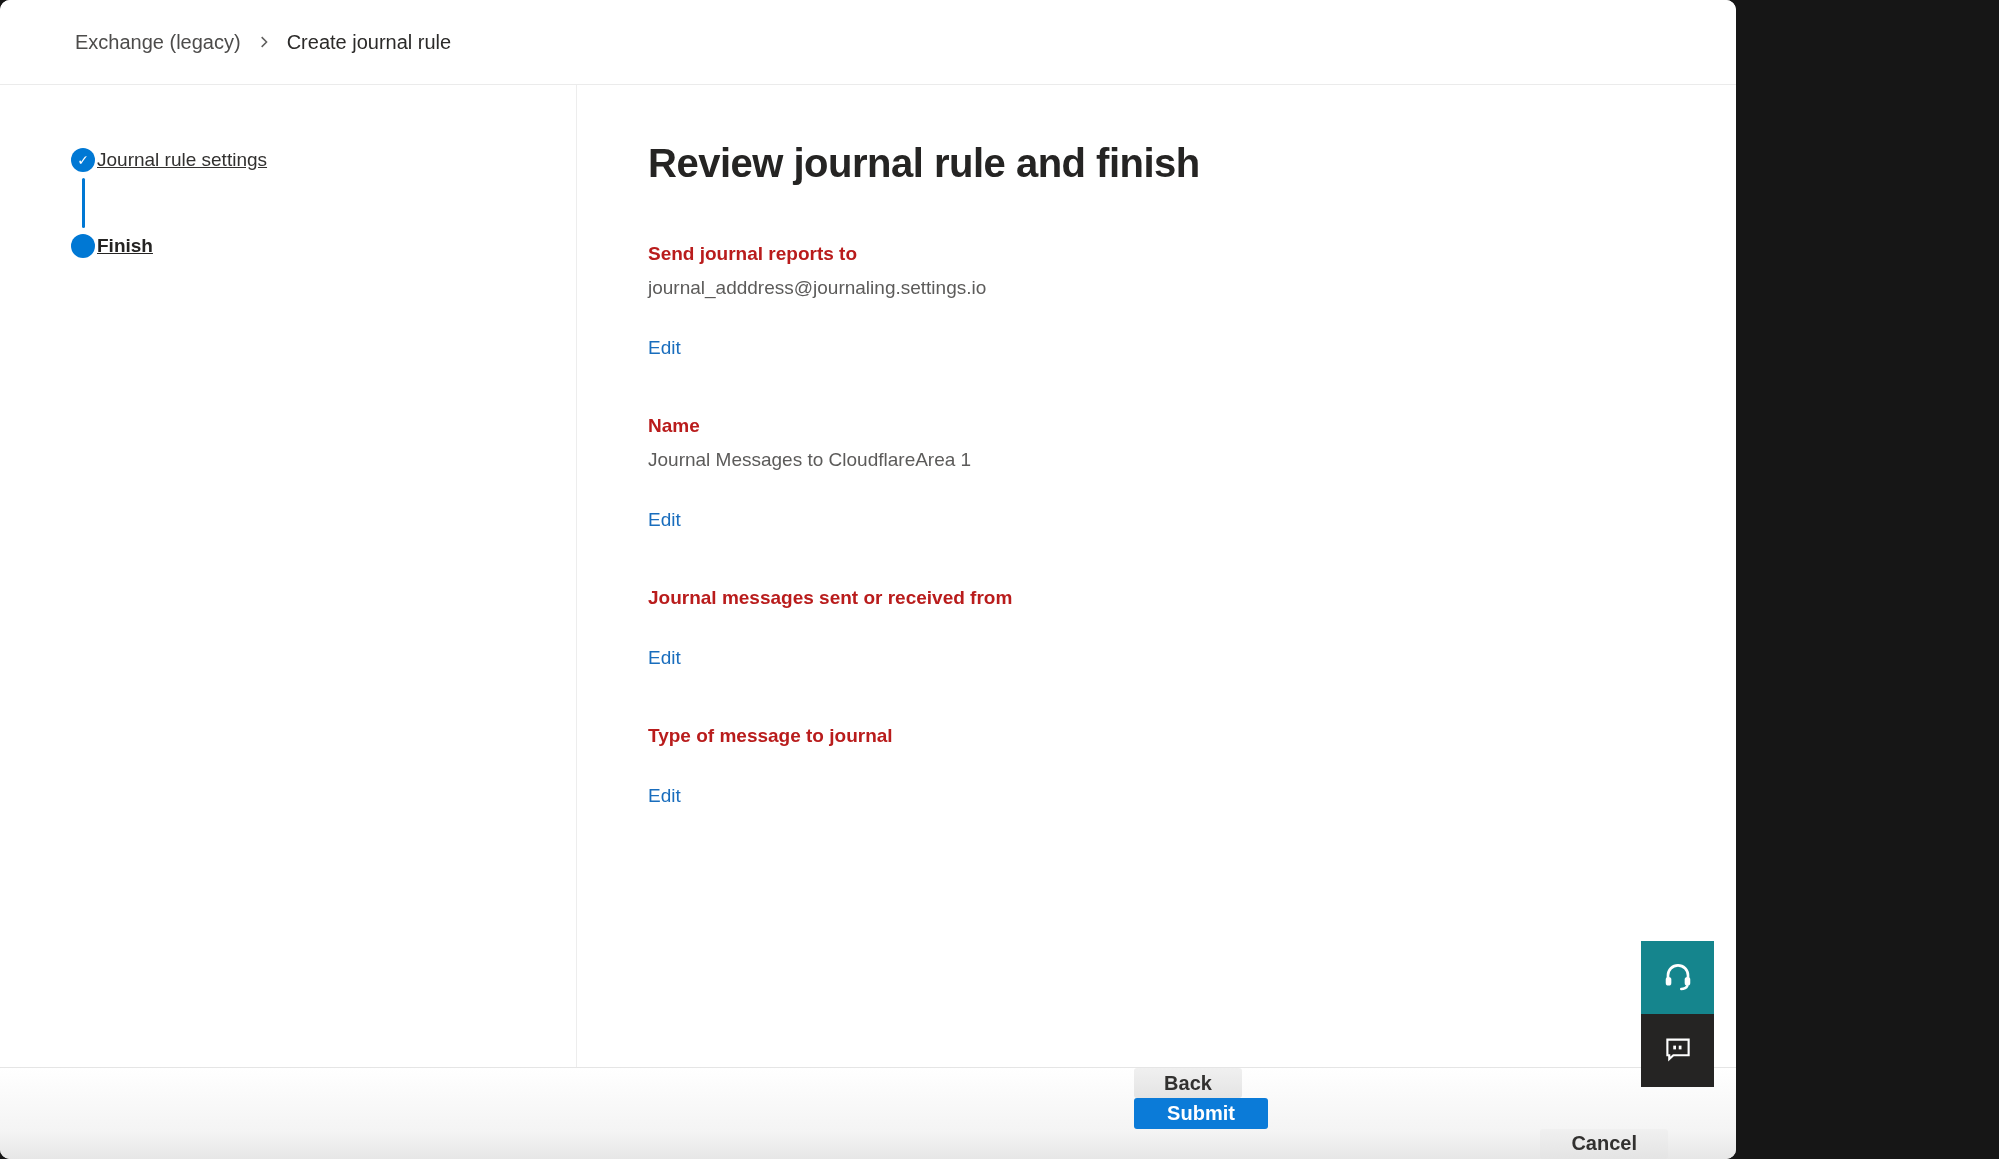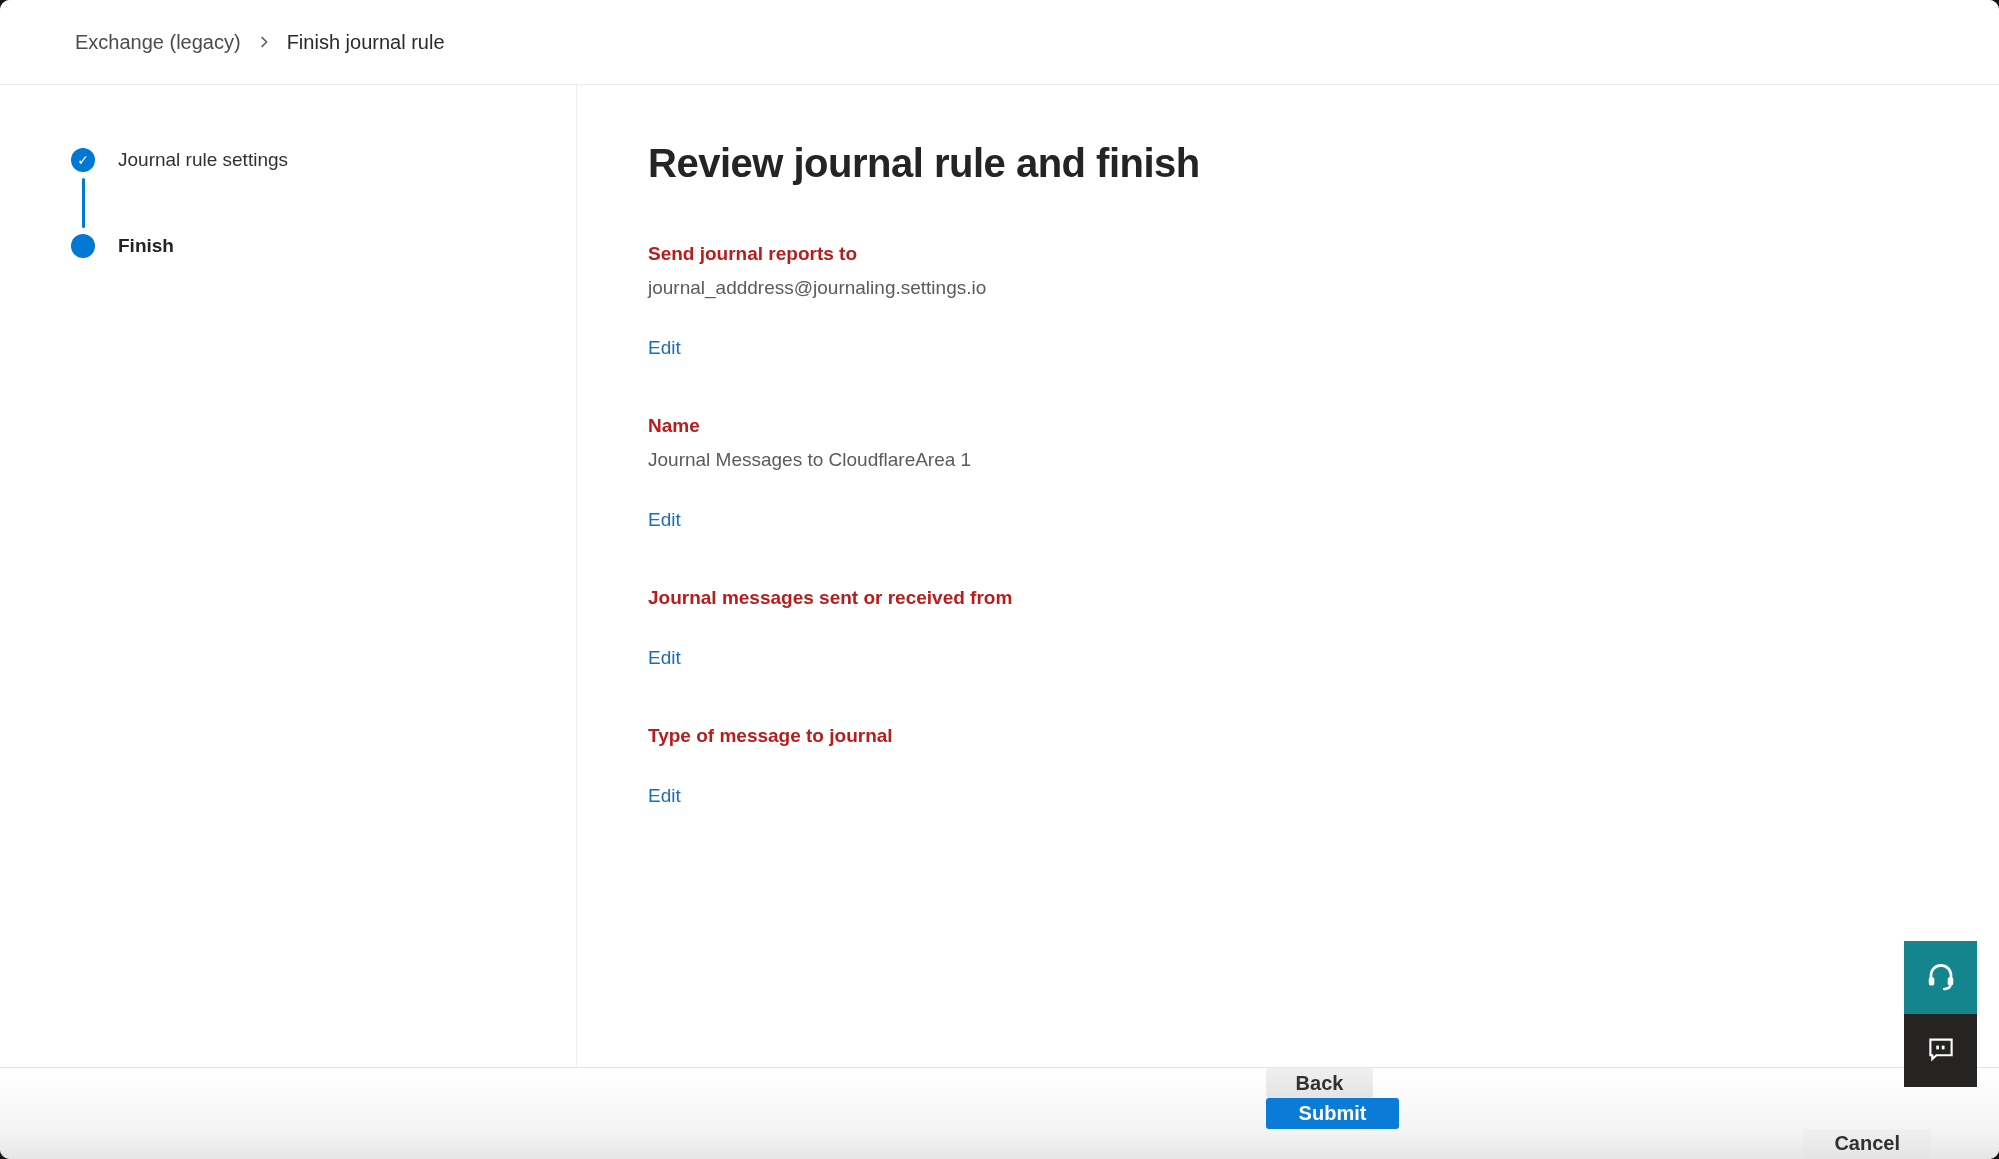--- a/index.html
+++ b/index.html
@@ -1,19 +1,19 @@
 <!DOCTYPE html>
 <html><head>
 <meta charset="utf-8">
 <style>
   html,body{margin:0;padding:0;background:#161616;}
   *{box-sizing:border-box;}
   .app{
     position:relative;
-    width:1999px;height:1159px;
+    width:1736px;height:1159px;
     background:#ffffff;
     border-radius:10px;
     overflow:hidden;
     font-family:"Liberation Sans","DejaVu Sans",sans-serif;
     color:#323130;
   }
 
   
   .breadcrumb-bar{
     height:85px;
@@ -36,21 +36,21 @@
     border-right:1px solid #ededed;
     padding:63px 0 0 71px;
   }
   .step{display:flex;align-items:center;}
   .step-circle{
     width:24px;height:24px;border-radius:50%;
     background:#0078d4;flex:0 0 24px;
     display:flex;align-items:center;justify-content:center;
   }
   .check-glyph{color:#fff;font-size:14px;font-weight:bold;line-height:1;}
-  .step-label{margin-left:23px;font-size:19px;color:#323130;}
+  .step-label{margin-left:2px;font-size:19px;color:#323130;text-decoration:underline;}
   .step-label.bold{font-weight:700;color:#252423;}
   .step-connector{
     width:3px;height:50px;background:#0078d4;
     margin:6px 0 6px 11px;border-radius:2px;
   }
 
   .main{flex:1;padding:56px 0 0 71px;}
   .page-title{
     font-size:40px;font-weight:700;color:#252423;
     letter-spacing:-0.5px;line-height:1.1;margin:0 0 52px 0;
@@ -99,21 +99,21 @@
 
 <div class="app">
 
   <div class="breadcrumb-bar">
     <a class="crumb-root">Exchange (legacy)</a>
     <span class="crumb-sep">
       <svg width="14" height="14" viewBox="0 0 12 12">
         <path d="M4 1.8l4.2 4.2L4 10.2" stroke="#5f5e5d" stroke-width="1.3" fill="none"></path>
       </svg>
     </span>
-    <span class="crumb-current">Finish journal rule</span>
+    <span class="crumb-current">Create journal rule</span>
   </div>
 
   <div class="content-row">
 
     <div class="sidebar">
       <div class="step">
         <span class="step-circle">
           <span class="check-glyph">✓</span>
         </span>
         <span class="step-label">Journal rule settings</span>

